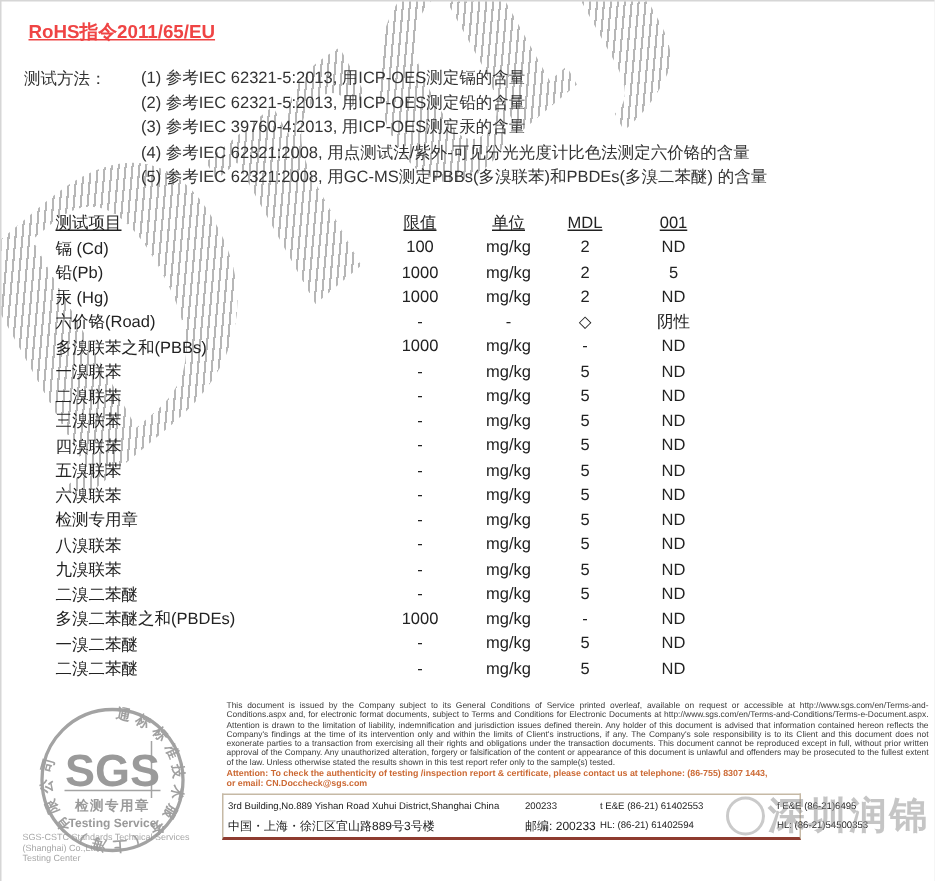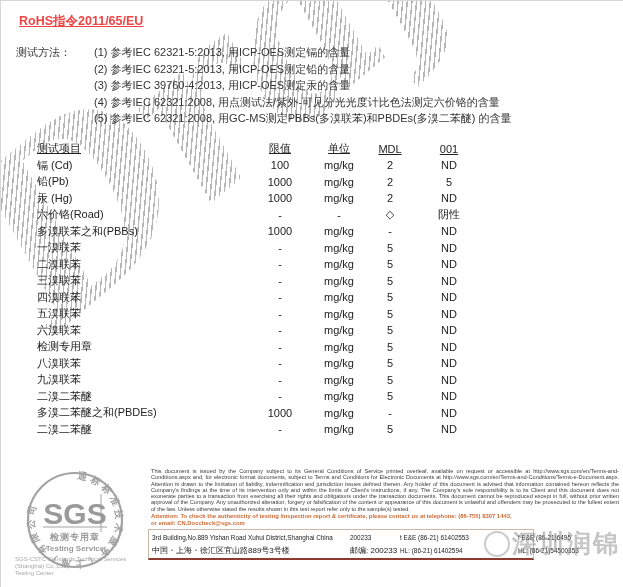--- a/index.html
+++ b/index.html
@@ -231,20 +231,27 @@
       <td>-</td>
       <td>mg/kg</td>
       <td>5</td>
       <td>ND</td>
     </tr>
           <tr>
       <td class="left">多溴二苯醚之和(PBDEs)</td>
       <td>1000</td>
       <td>mg/kg</td>
       <td>-</td>
+      <td>ND</td>
+    </tr>
+          <tr>
+      <td class="left">一溴二苯醚</td>
+      <td>-</td>
+      <td>mg/kg</td>
+      <td>5</td>
       <td>ND</td>
     </tr>
           <tr>
       <td class="left">二溴二苯醚</td>
       <td>-</td>
       <td>mg/kg</td>
       <td>5</td>
       <td>ND</td>
     </tr>
         </tbody>

